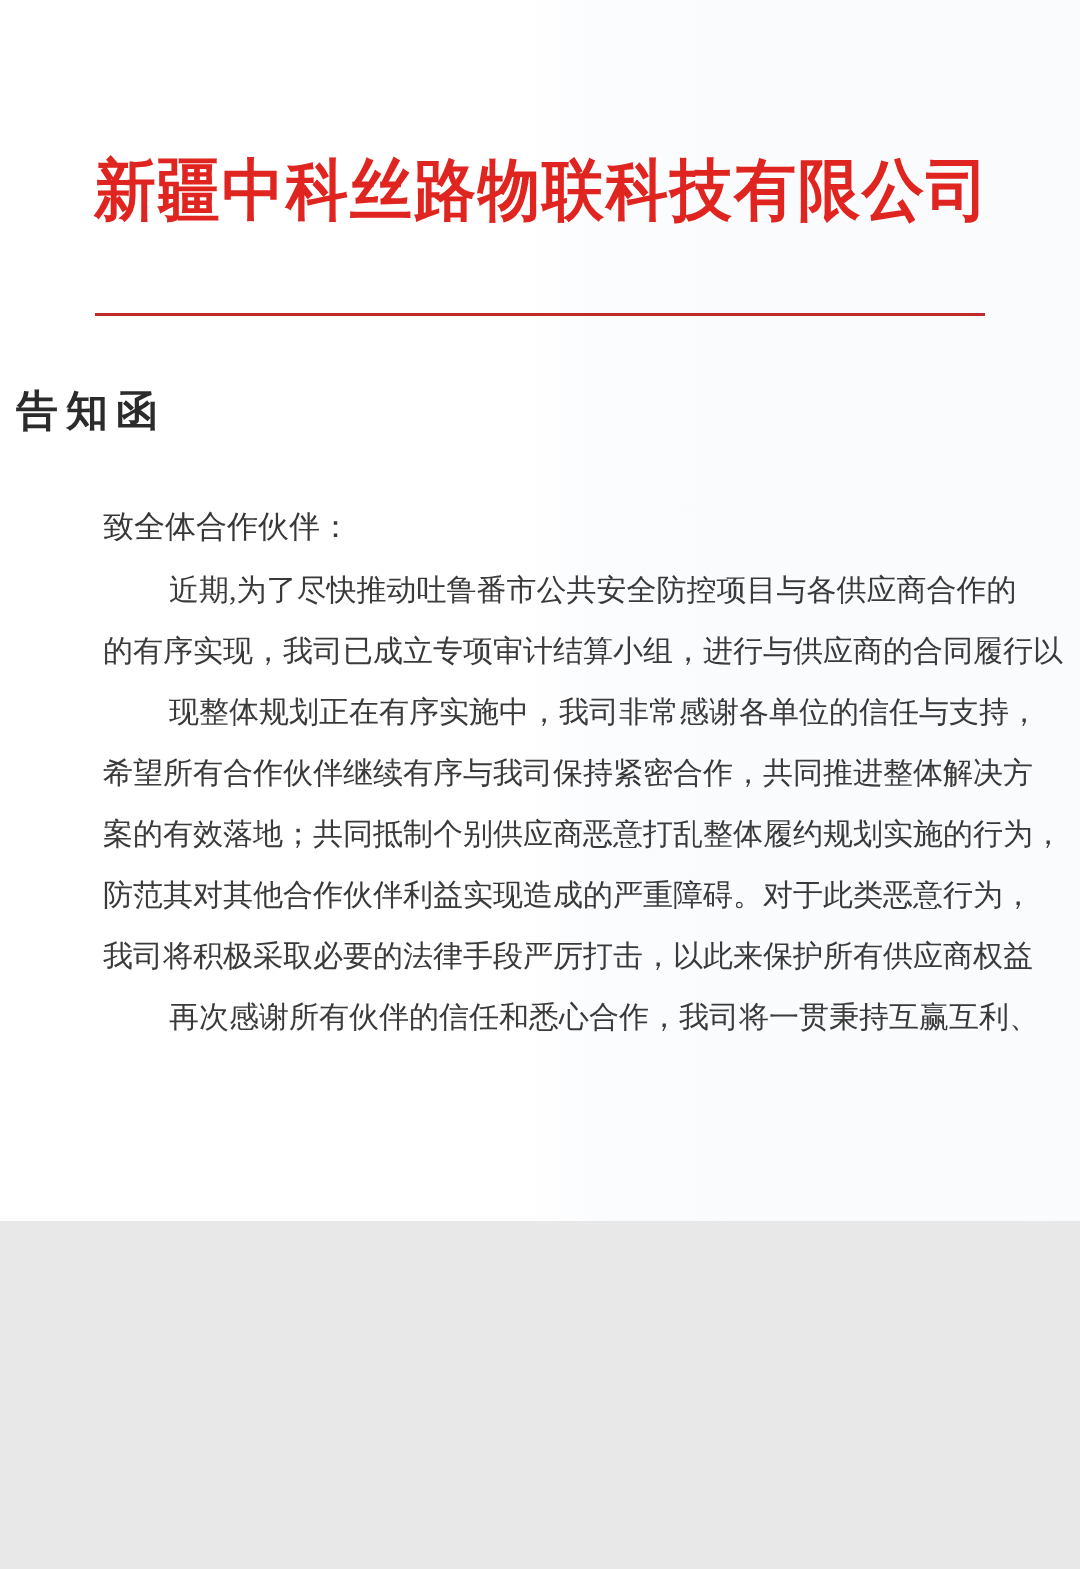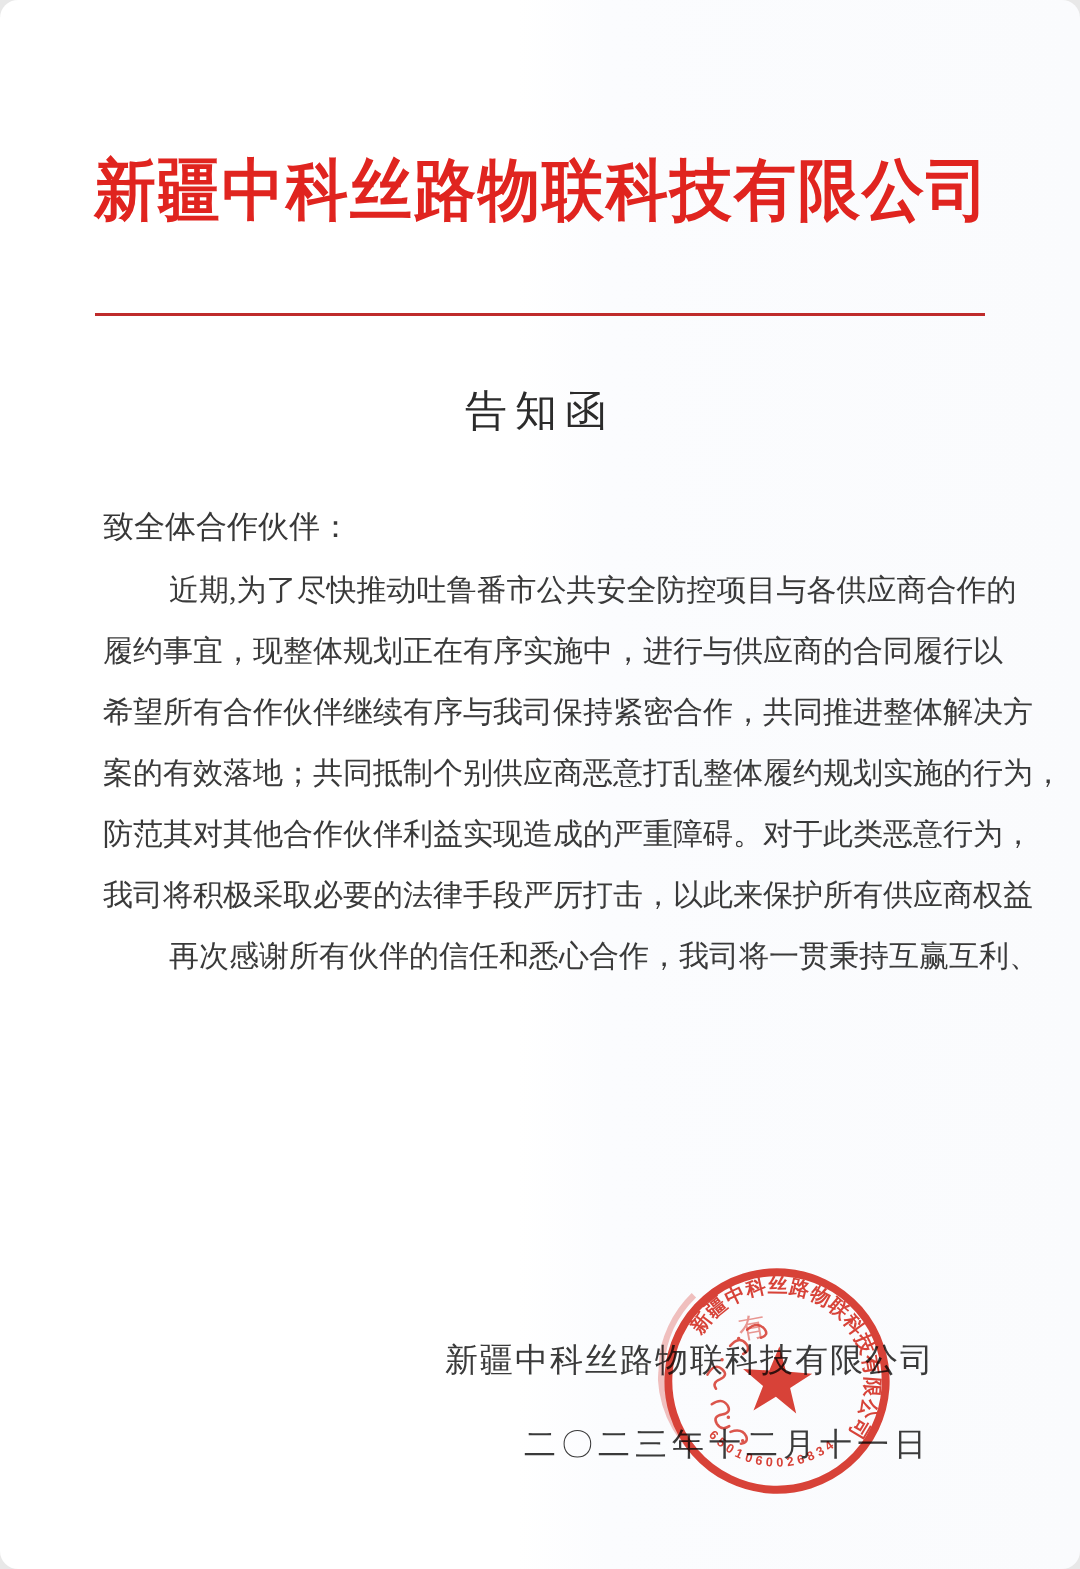--- a/index.html
+++ b/index.html
@@ -1,50 +1,48 @@
 <!DOCTYPE html>
 <html><head>
 <meta charset="utf-8">
 <style>
   html,body{margin:0;padding:0;background:#e8e8e8;}
   .page{
     position:relative;
-    width:1080px;height:1569px;
+    width:1080px;height:1221px;
     margin:0 auto;
     background:linear-gradient(90deg,#ffffff 0%,#ffffff 48%,#fbfcfe 56%,#fafbfd 100%);
     overflow:hidden;
     font-family:"Liberation Serif","DejaVu Serif",serif;
-    border-radius:18px;
   }
   .letterhead{
     position:absolute;top:148px;left:94px;right:94px;
     margin:0;
     font-family:"Liberation Sans","DejaVu Sans",sans-serif;
     font-weight:900;
     font-size:62px;
     letter-spacing:2px;
     color:#e0241f;
     text-align:center;
     text-align-last:justify;
     white-space:nowrap;
     transform:scaleY(1.08);
   }
   .red-rule{
     position:absolute;top:313px;left:95px;right:95px;height:3px;
     background:#bf2b2b;
     border:none;
   }
   .doc-title{
-    position:absolute;top:383px;left:0;right:0;
+    position:absolute;top:383px;left:16px;right:0;
     margin:0;
     font-size:42px;
-    font-weight:400;
+    font-weight:700;
     letter-spacing:8px;
     color:#2b2b2b;
-    text-align:center;
   }
   .letter-body{
     position:absolute;top:495px;left:103px;right:88px;
   }
   .line{
     font-size:30px;
     line-height:61px;
     color:#3a3a3a;
     text-align:justify;
     text-align-last:justify;
@@ -79,21 +77,22 @@
 <div class="page">
 
   <h1 class="letterhead">新疆中科丝路物联科技有限公司</h1>
   <div class="red-rule"></div>
 
   <h2 class="doc-title">告知函</h2>
 
   <main class="letter-body">
     <div class="line salutation">致全体合作伙伴：</div>
     <div class="line ind">近期,为了尽快推动吐鲁番市公共安全防控项目与各供应商合作的</div>
-    <div class="line">履约事宜，现整体规划正在有序实施中，进行与供应商的合同履行以</div>
+    <div class="line">的有序实现，我司已成立专项审计结算小组，进行与供应商的合同履行以</div>
+    <div class="line ind">现整体规划正在有序实施中，我司非常感谢各单位的信任与支持，</div>
     <div class="line">希望所有合作伙伴继续有序与我司保持紧密合作，共同推进整体解决方</div>
     <div class="line">案的有效落地；共同抵制个别供应商恶意打乱整体履约规划实施的行为，</div>
     <div class="line">防范其对其他合作伙伴利益实现造成的严重障碍。对于此类恶意行为，</div>
     <div class="line">我司将积极采取必要的法律手段严厉打击，以此来保护所有供应商权益</div>
     <div class="line ind">再次感谢所有伙伴的信任和悉心合作，我司将一贯秉持互赢互利、</div>
   </main>
 
   <div class="signature-block">
     <div class="sig-company">新疆中科丝路物联科技有限公司</div>
     <div class="sig-date">二〇二三年十二月十一日</div>

